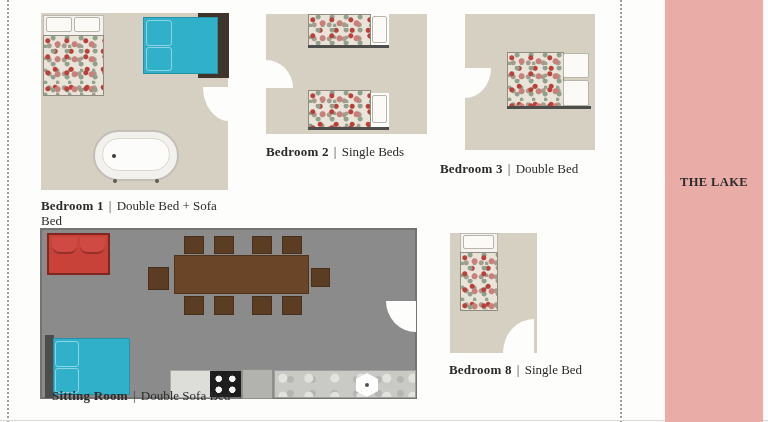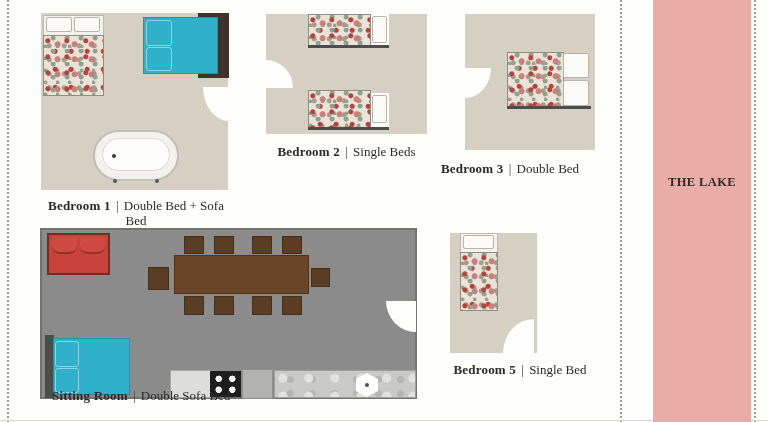--- a/index.html
+++ b/index.html
@@ -64,24 +64,24 @@
       radial-gradient(circle at 70% 60%, #b5b5b1 0 3px, transparent 4px);
     background-size:26px 18px,22px 14px;}
   .sink{position:absolute;background:#ffffff;
     clip-path:polygon(50% 0,100% 25%,100% 75%,50% 100%,0 75%,0 25%);}
   .sink-dot{position:absolute;left:50%;top:50%;width:4px;height:4px;margin:-2px 0 0 -2px;border-radius:50%;background:#55534e;}
 
   
   .label{position:absolute;color:var(--color-text_dark,#2b2b2b);font-size:13px;line-height:15px;}
   .label .lbl-name{font-weight:bold;letter-spacing:.2px;}
   .label .lbl-sep{padding:0 2px;color:#3c3c3c;}
-  .label.center{text-align:center;}
-
-  
-  .panel{position:absolute;background:var(--color-panel_pink,#e9aca6);}
+  .label.center{text-align:left;}
+
+  
+  .panel{position:absolute;background:var(--color-panel_pink,#e9aca6);margin-left:12px;}
   .panel-text{position:absolute;left:0;width:100%;text-align:center;font-weight:bold;
     color:var(--color-text_dark,#2b2b2b);font-size:12.5px;letter-spacing:.4px;line-height:15px;}
 </style>
 </head>
 <body>
 
 <div class="canvas">
 
   <div class="dotted-line" style="left:7px"></div>
   <div class="dotted-line" style="left:620px"></div>
@@ -151,21 +151,21 @@
     <span class="lbl-desc">Double Bed</span>
   </div>
 
   <div class="room" style="left:450px;top:233px;width:87px;height:120px">
     <div class="bed-base" style="left:10px;top:0;width:38px;height:20px"></div>
     <div class="pillow" style="left:13px;top:2px;width:31px;height:14px"></div>
     <div class="floral" style="left:10px;top:19px;width:38px;height:59px"></div>
     <div class="door" style="left:53px;top:86px;width:31px;height:34px;border-top-left-radius:100%"></div>
   </div>
   <div class="label center" style="left:449px;top:362px;width:142px">
-    <span class="lbl-name">Bedroom 5</span>
+    <span class="lbl-name">Bedroom 8</span>
     <span class="lbl-sep">|</span>
     <span class="lbl-desc">Single Bed</span>
   </div>
 
   <div class="sitting" style="left:40px;top:228px;width:377px;height:171px">
 
     <div class="red-sofa" style="left:5px;top:3px;width:63px;height:42px">
       <div class="red-cushion" style="left:3px;width:25px"></div>
       <div class="red-cushion" style="left:31px;width:25px"></div>
     </div>

